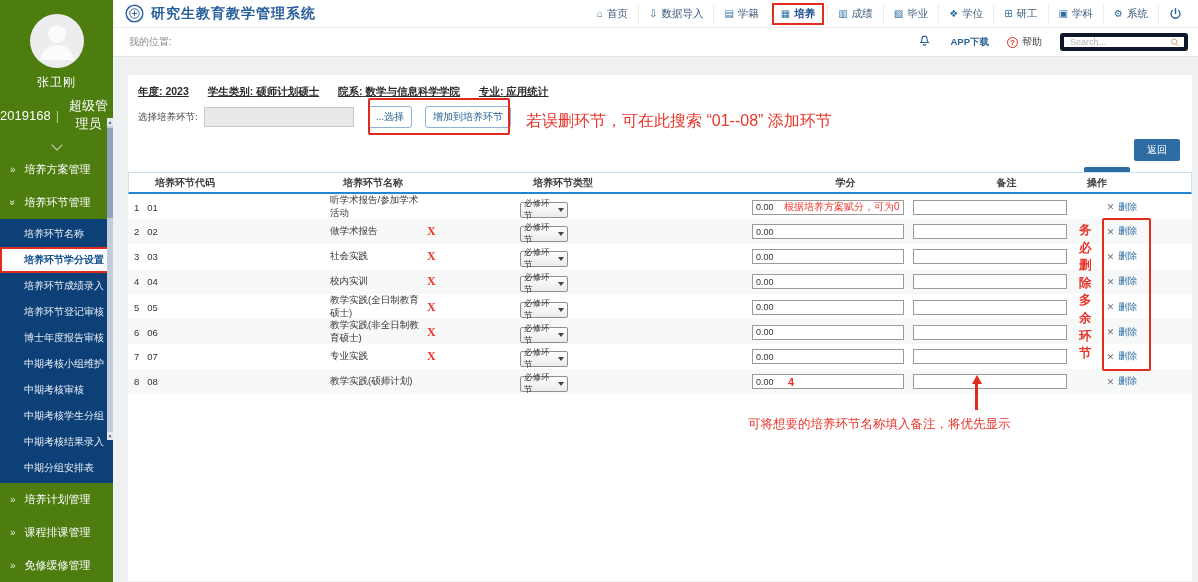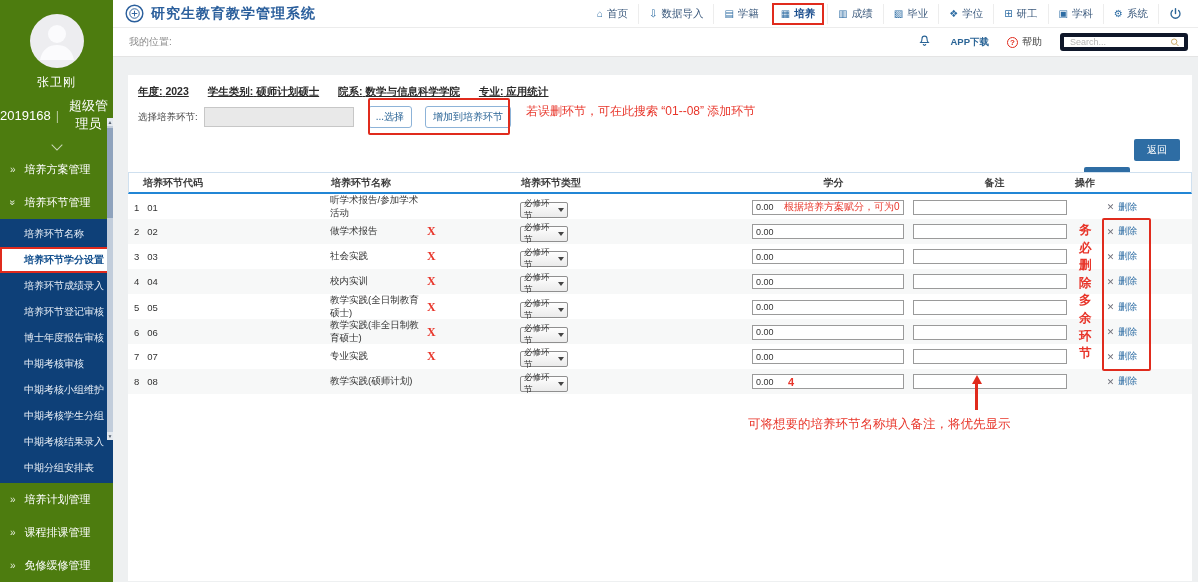--- a/index.html
+++ b/index.html
@@ -53,29 +53,29 @@
   .info-line { position:absolute; left:10px; top:10px; font-size:10.5px; font-weight:bold; color:#2b2b2b; }
   .info-line .pair { margin-right:16px;text-decoration:underline; }
   .info-line .u { text-decoration:underline; }
   .row-select { position:absolute; left:10px; top:31px; display:flex; align-items:center; }
   .row-select .lbl { font-size:9.5px; color:#444; margin-right:6px; }
   .sel-input { width:150px; height:20px; background:#e9e9e9; border:1px solid #c7c7c7; }
   .btn-light { font-size:10px; color:#2a6496; background:#fff; border:1px solid #8db3d8; border-radius:3px; padding:3px 7px; cursor:pointer; font-family:inherit; }
   .btn-choose { margin-left:14px; }
   .btn-add { margin-left:13px; }
   .red-box-buttons { position:absolute; left:240px; top:23px; width:142px; height:37px; border:2px solid #e02b1d; border-radius:2px; pointer-events:none; }
-  .add-hint { position:absolute; left:398px; top:28px; font-size:12px; color:#e8352a; white-space:nowrap; }
+  .add-hint { position:absolute; left:398px; top:36px; font-size:16px; color:#e8352a; white-space:nowrap; }
   .btn-primary { font-size:10px; color:#fff; background:#2e6da4; border:none; border-radius:2px; padding:4px 13px; cursor:pointer; font-family:inherit; }
   .btn-save { position:absolute; left:956px; top:64px;margin-top:28px; }
   .btn-back { position:absolute; left:1006px; top:64px; }
 
   
   .ptable { position:absolute; left:0; top:97px; width:1064px; }
   .t-head, .t-row { display:grid; grid-template-columns:202px 97px 93px 232px 161px 161px 118px; align-items:center; }
-  .t-head { height:22px; font-size:10px; font-weight:bold; color:#3d3d3d; border:1px solid #cfe0ef; border-bottom:2px solid #2186d5; background:#fff; }
+  .t-head { height:22px; font-size:10px; font-weight:bold; color:#3d3d3d; border:1px solid #cfe0ef; border-bottom:2px solid #2186d5; background:#fff;padding-left:12px; }
   .t-head .h1 { padding-left:14px; }
   .t-head .hc { text-align:center; }
   .t-head .h7 { padding-right:22px; }
   .t-row { height:25px; font-size:9.5px; color:#333; }
   .t-row:nth-child(odd) { background:#f7f8f8; }
   .c1 { padding-left:6px; } .c1 .code { margin-left:8px; }
   .c3 { color:#e8352a; font-weight:bold; font-size:12px; font-family:"Liberation Serif","DejaVu Serif",serif; }
   .fake-select { display:inline-flex; align-items:center; height:16px; border:1px solid #8f8f8f; border-radius:2px; background:linear-gradient(#fefefe,#ebebeb); font-size:8.5px; padding:0 3px; gap:3px; cursor:pointer; width:48px; }
   .fs-caret { width:0; height:0; border-left:3px solid transparent; border-right:3px solid transparent; border-top:4px solid #444; margin-left:auto; }
   .cell-credit, .cell-note { position:relative; }
@@ -121,22 +121,22 @@
     <div class="side-parent">
       <span class="caret down">»</span>
       <span>培养环节管理</span>
     </div>
     <div class="submenu">
       <div class="side-sub">培养环节名称</div>
       <div class="side-sub active">培养环节学分设置</div>
       <div class="side-sub">培养环节成绩录入</div>
       <div class="side-sub">培养环节登记审核</div>
       <div class="side-sub">博士年度报告审核</div>
+      <div class="side-sub">中期考核小组维护</div>
       <div class="side-sub">中期考核审核</div>
-      <div class="side-sub">中期考核小组维护</div>
       <div class="side-sub">中期考核学生分组</div>
       <div class="side-sub">中期考核结果录入</div>
       <div class="side-sub">中期分组安排表</div>
     </div>
     <div class="side-parent">
       <span class="caret">»</span>
       <span>培养计划管理</span>
     </div>
     <div class="side-parent">
       <span class="caret">»</span>

